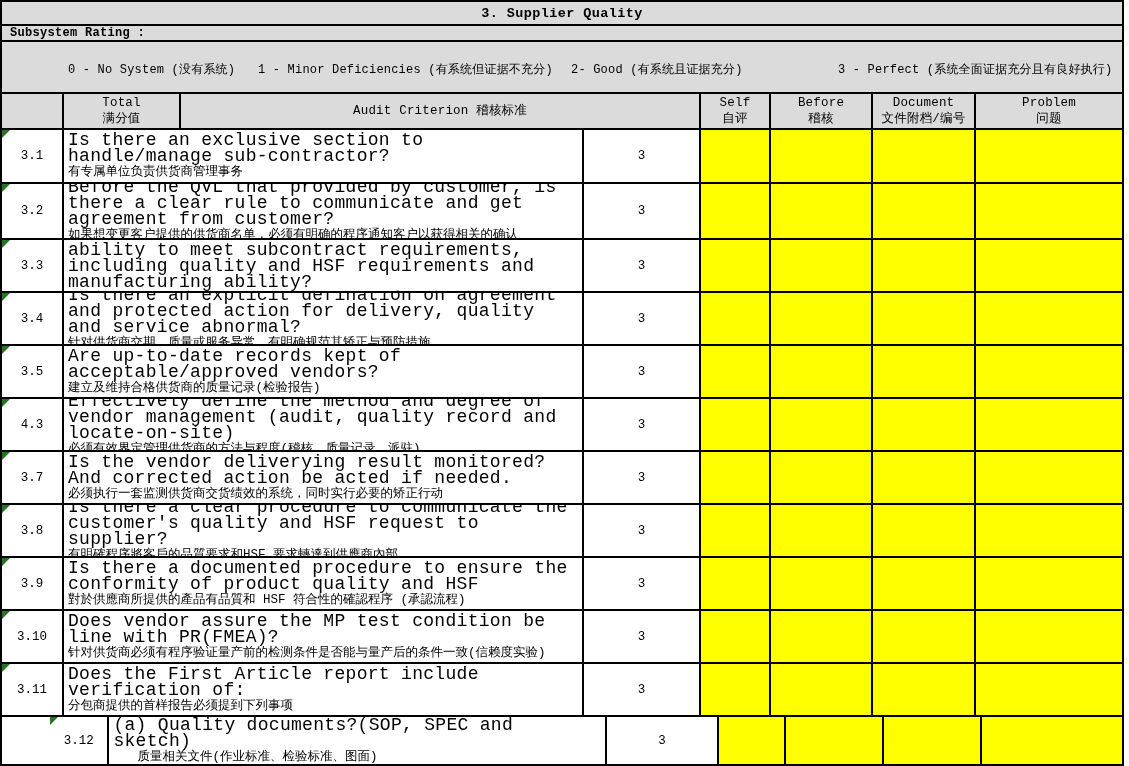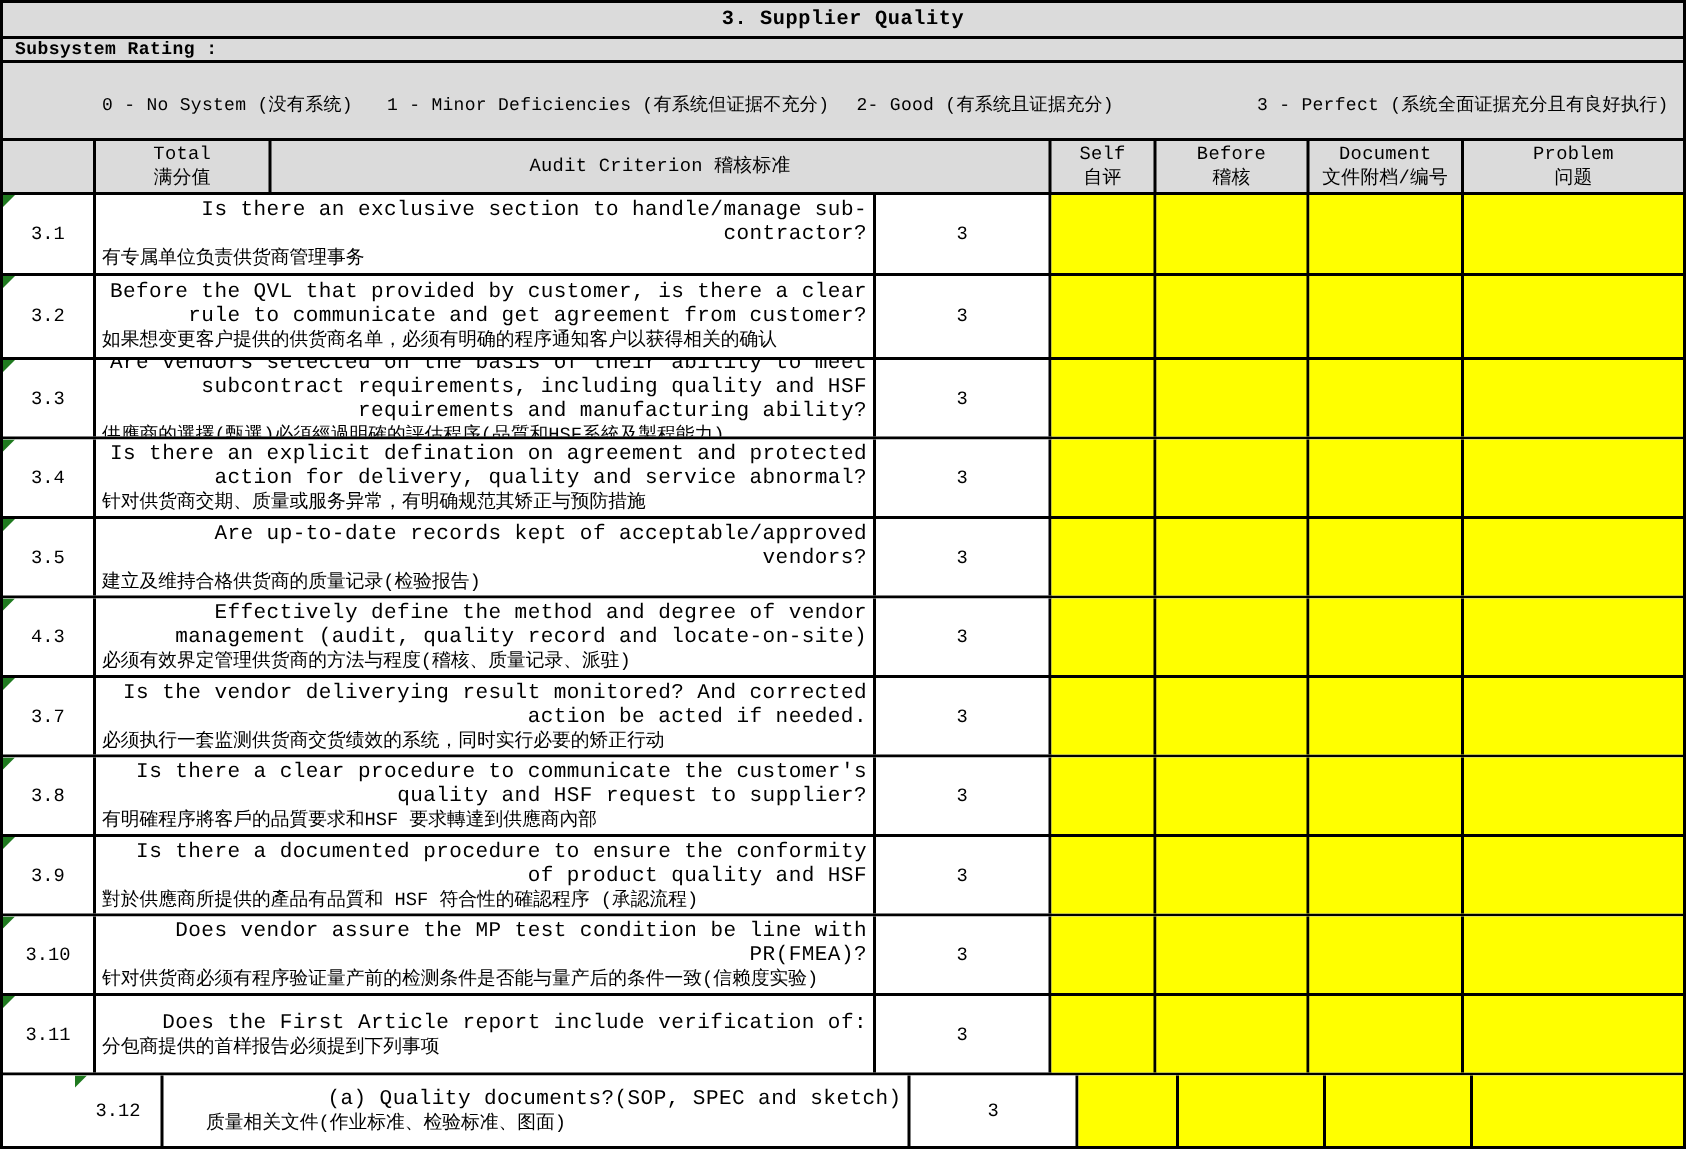--- a/index.html
+++ b/index.html
@@ -68,21 +68,21 @@
     font-size:12.5px;
   }
   .tri{
     position:absolute; top:0; left:0; width:0; height:0;
     border-top:8px solid var(--green); border-right:8px solid transparent;
   }
   .crit-cell{
     display:flex; flex-direction:column; justify-content:center;
     padding:0 4px; overflow:hidden;
   }
-  .en{ font-size:14px; line-height:16px; letter-spacing:.3px;text-align:right; }
+  .en{ font-size:18px; line-height:16px; letter-spacing:.3px; }
   .cn{ font-size:12.5px; line-height:16px; }
   .brow:nth-of-type(12) .cn{ padding-left:24px; }
   .total-cell{
     display:flex; align-items:center; justify-content:center; font-size:12.5px;
   }
   .ycell{ background:var(--yellow); }
 </style>
 </head>
 <body>
 

